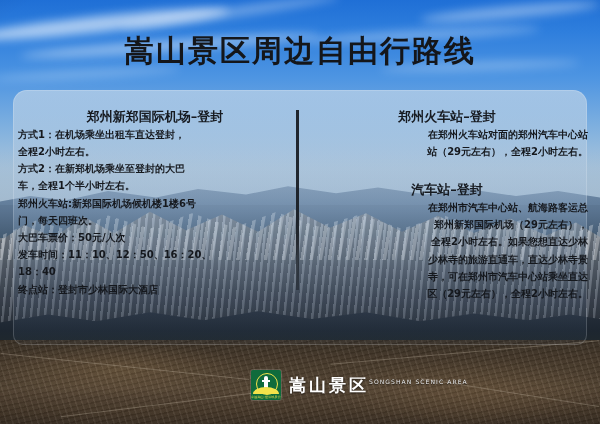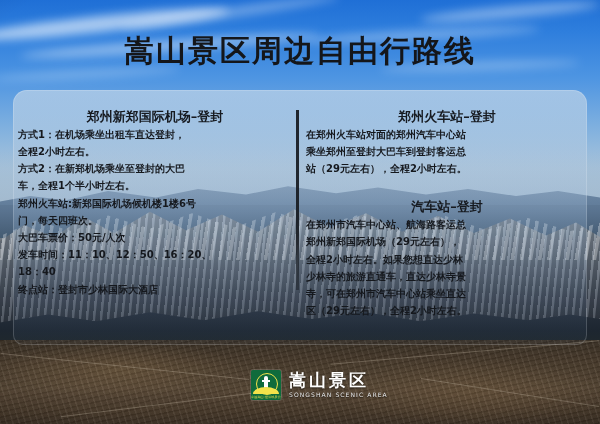--- a/index.html
+++ b/index.html
@@ -110,21 +110,21 @@
   .col-right{left:306px;top:98px;width:282px;}
 
   .sec-title{
     text-align:center;font-size:13px;font-weight:bold;color:#161a20;
     line-height:1.45;white-space:nowrap;margin-top:10px;
   }
   .sec-body{
     font-size:10px;font-weight:bold;color:#15181d;
     line-height:1.52;text-align:justify;text-justify:inter-ideograph;
   }
-  .col-right .sec-body{text-align:left;}
+  .col-right .sec-body{text-align:right;}
   .block{margin-bottom:2px;}
   .gap{height:10px;}
 
   
   .logo{
     position:absolute;left:251px;top:370px;display:flex;align-items:center;gap:8px;
   }
   .logo-badge{
     width:30px;height:30px;border-radius:2px;background:#0f6b3c;
     position:relative;overflow:hidden;flex:0 0 auto;
@@ -143,21 +143,21 @@
   }
   .badge-hill{
     position:absolute;left:2px;bottom:6px;width:26px;height:7px;
     background:#f2e24a;border-radius:50% 50% 0 0/100% 100% 0 0;
   }
   .badge-sub{
     position:absolute;left:0;bottom:0;width:30px;height:5px;
     color:#f2e24a;font-size:3px;line-height:5px;text-align:center;
     letter-spacing:.2px;white-space:nowrap;overflow:hidden;
   }
-  .logo-text{display:flex;flex-direction:column;justify-content:center;}
+  .logo-text{display:flex;flex-direction:row;justify-content:center;}
   .logo-cn{
     font-size:17px;font-weight:bold;color:#ffffff;letter-spacing:3px;line-height:1.1;
     text-shadow:0 1px 2px rgba(0,0,0,.6);
   }
   .logo-en{
     font-size:6px;color:#e8eaec;letter-spacing:1.1px;line-height:1.3;margin-top:2px;
     text-shadow:0 1px 1px rgba(0,0,0,.6);white-space:nowrap;
   }
 </style>
 </head>
@@ -206,21 +206,20 @@
       <div class="block">发车时间：11：10、12：50、16：20、</div>
       <div class="block">18：40</div>
       <div class="block light">终点站：登封市少林国际大酒店</div>
     </div>
   </div>
 
   <div class="col col-right">
     <div class="sec-title">郑州火车站–登封</div>
     <div class="sec-body">
       <div class="block">在郑州火车站对面的郑州汽车中心站</div>
-      <div class="block">乘坐郑州至登封大巴车到登封客运总</div>
       <div class="block">站（29元左右），全程2小时左右。</div>
     </div>
 
     <div class="gap"></div>
 
     <div class="sec-title">汽车站–登封</div>
     <div class="sec-body">
       <div class="block">在郑州市汽车中心站、航海路客运总</div>
       <div class="block">郑州新郑国际机场（29元左右），</div>
       <div class="block">全程2小时左右。如果您想直达少林</div>

